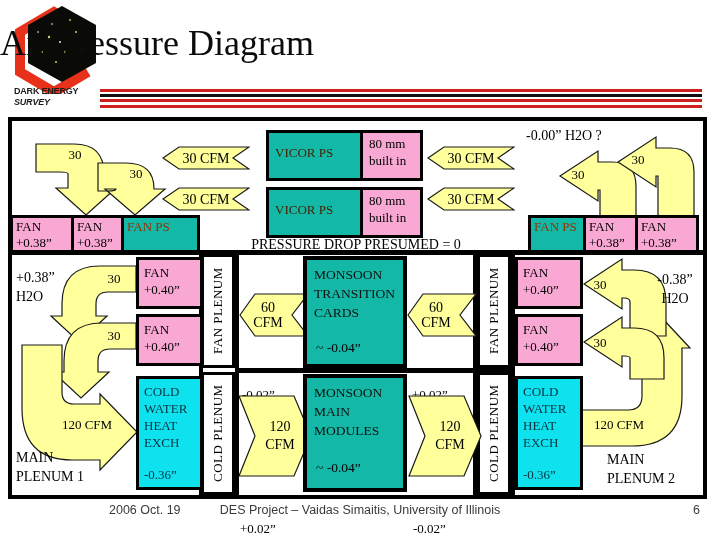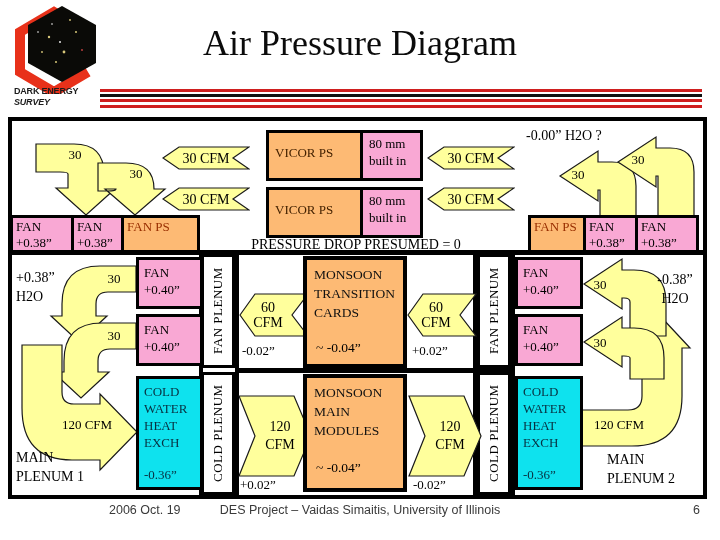--- a/index.html
+++ b/index.html
@@ -2,41 +2,41 @@
 <html><head>
 <meta charset="utf-8">
 <style>
   html,body{margin:0;padding:0;background:#888;}
   #slide{position:relative;width:720px;height:540px;background:#fff;overflow:hidden;
          font-family:"Liberation Serif",serif;color:#000;}
   .abs{position:absolute;}
   .t14{font-size:14px;line-height:17px;white-space:nowrap;}
   .box{position:absolute;border:3px solid #000;box-sizing:border-box;}
   .green{background:#f9a8d4;}
-  .orange{background:#fdba74;}
+  .orange{background:#14b8a6;}
   .cyan{background:#0ee2ee;}
   .whitebg{background:#fff;}
   .divider{position:absolute;background:#000;}
   .vert{writing-mode:vertical-rl;transform:rotate(180deg);display:flex;align-items:center;justify-content:center;
         width:100%;height:100%;font-size:13px;letter-spacing:0.5px;}
   .fanrow{position:absolute;border:3px solid #000;box-sizing:border-box;display:flex;background:#000;}
   .fancell{box-sizing:border-box;padding:1px 3px;font-size:13px;line-height:16px;}
   .fancell + .fancell{margin-left:3px;}
   .fanps{color:#992f00;}
   .vicorwrap{position:absolute;border:3px solid #000;box-sizing:border-box;display:flex;background:#000;}
   .vicell{box-sizing:border-box;font-size:13px;line-height:17px;padding:2px 6px;}
   .arrowlabel{position:absolute;font-size:13px;text-align:center;}
   .chev{position:absolute;}
   .chev svg{position:absolute;left:0;top:0;}
   .chevtxt{position:absolute;width:100%;height:100%;display:flex;flex-direction:column;
            align-items:center;justify-content:center;font-size:14px;line-height:15px;}
-  .pval{position:absolute;font-size:13px;}
+  .pval{position:absolute;font-size:13px;margin-top:44px;}
   .monsoon{color:#111;font-size:13.5px;line-height:19px;padding:5px 7px;}
   .hxtxt{font-size:13px;line-height:17px;padding:4px 5px;}
-  #title{position:absolute;left:0;top:22px;width:720px;text-align:center;
+  #title{position:absolute;left:0;top:22px;width:720px;text-align:left;
          font-size:36px;color:#0b0b0b;}
   .logotxt{position:absolute;font-family:"Liberation Sans",sans-serif;font-weight:bold;
            font-size:9px;letter-spacing:-0.2px;color:#1c1c1c;}
   .redline{position:absolute;left:100px;width:602px;height:3px;}
   #footer{position:absolute;left:0;top:503px;width:720px;font-family:"Liberation Sans",sans-serif;
           font-size:12.5px;color:#3a3a3a;}
 </style>
 </head>
 <body>
 

